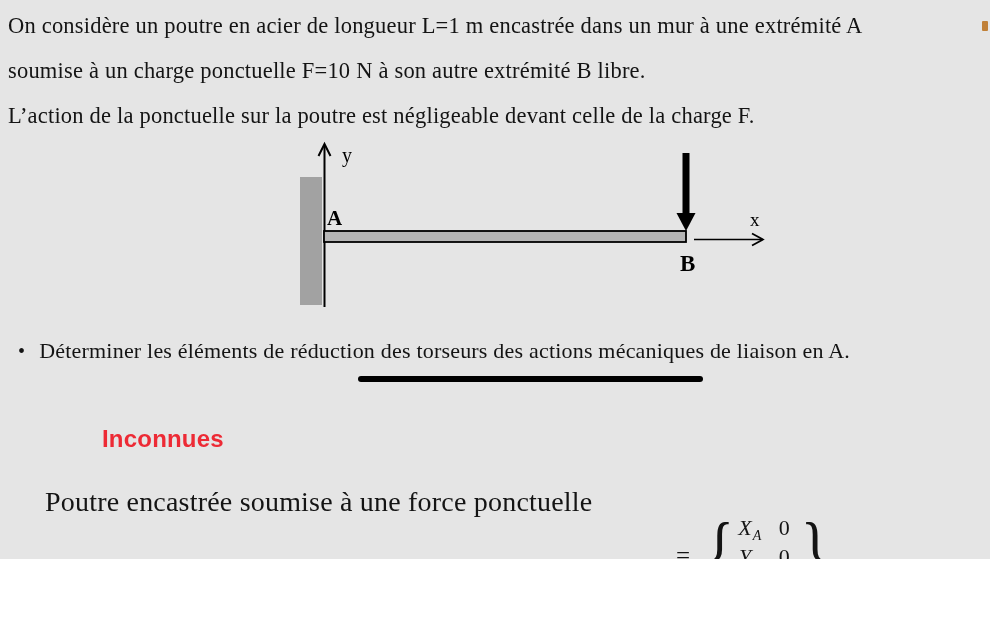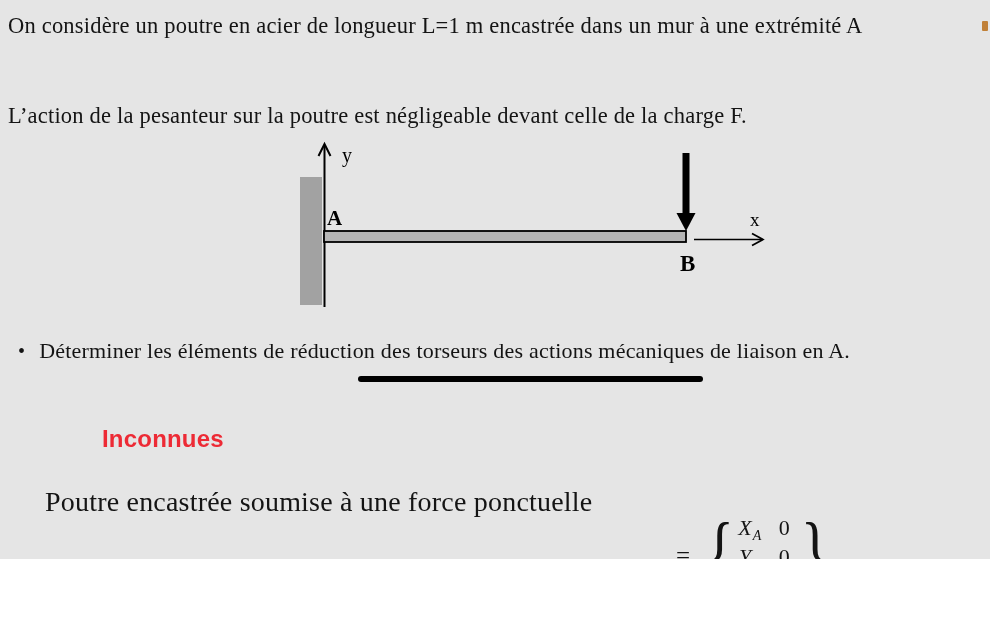--- a/index.html
+++ b/index.html
@@ -139,21 +139,22 @@
     transform: translateY(5px);
     margin-left: 1px;
   }
 </style>
 </head>
 <body>
 
 <div class="page">
 
   <div class="problem-line l1">On considère un poutre en acier de longueur L=1 m encastrée dans un mur à une extrémité A</div>
-  <div class="problem-line l3">L’action de la pesanteur sur la poutre est négligeable devant celle de la charge F.</div>
+  <div class="problem-line l2">soumise à un charge ponctuelle F=10 N à son autre extrémité B libre.</div>
+  <div class="problem-line l3">L’action de la ponctuelle sur la poutre est négligeable devant celle de la charge F.</div>
 
   <div class="clipped-fragment"></div>
 
   <svg class="diagram" viewBox="0 0 500 180" width="500" height="180">
     <rect x="20" y="42" width="22" height="128" fill="#a2a2a2"></rect>
     <line x1="44.5" y1="11" x2="44.5" y2="172" stroke="#000" stroke-width="2"></line>
     <polyline points="38.5,21 44.5,9 50.5,21" fill="none" stroke="#000" stroke-width="2"></polyline>
     <text x="62" y="27" font-size="20">y</text>
     <rect x="44" y="96" width="362" height="11" stroke="#000" stroke-width="1.8" fill="#b6b6b6"></rect>
     <text x="47" y="90" font-size="21" font-weight="bold">A</text>

